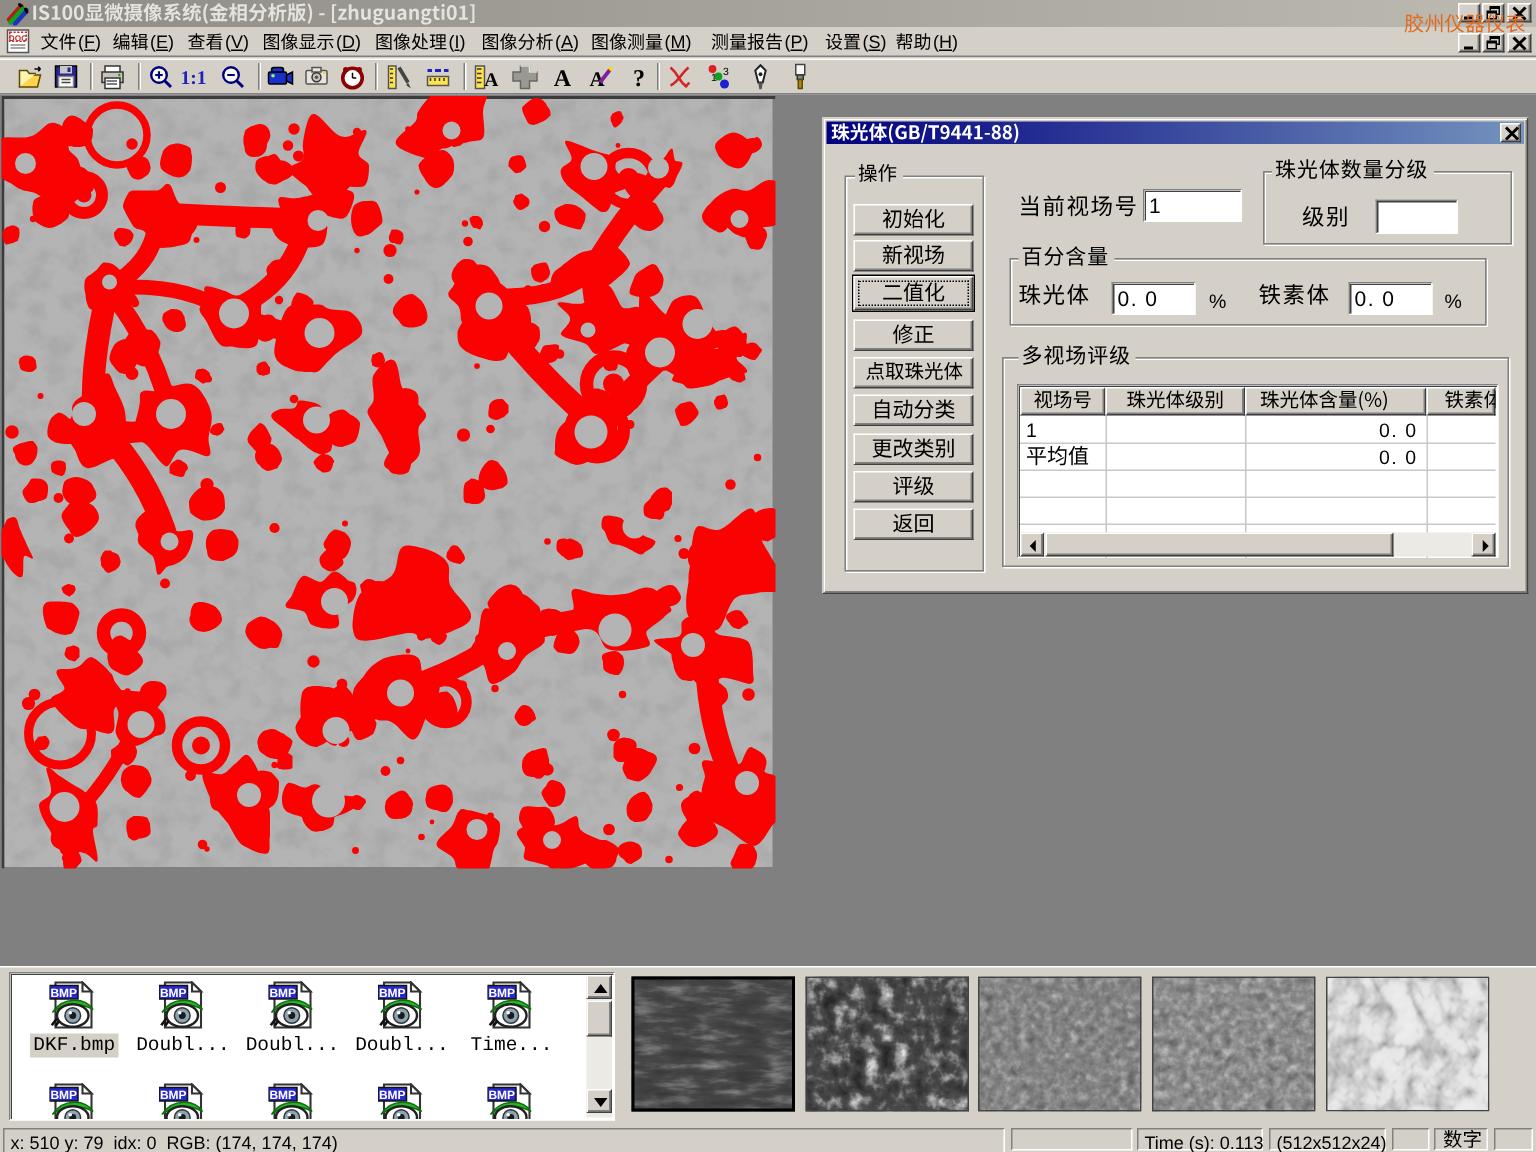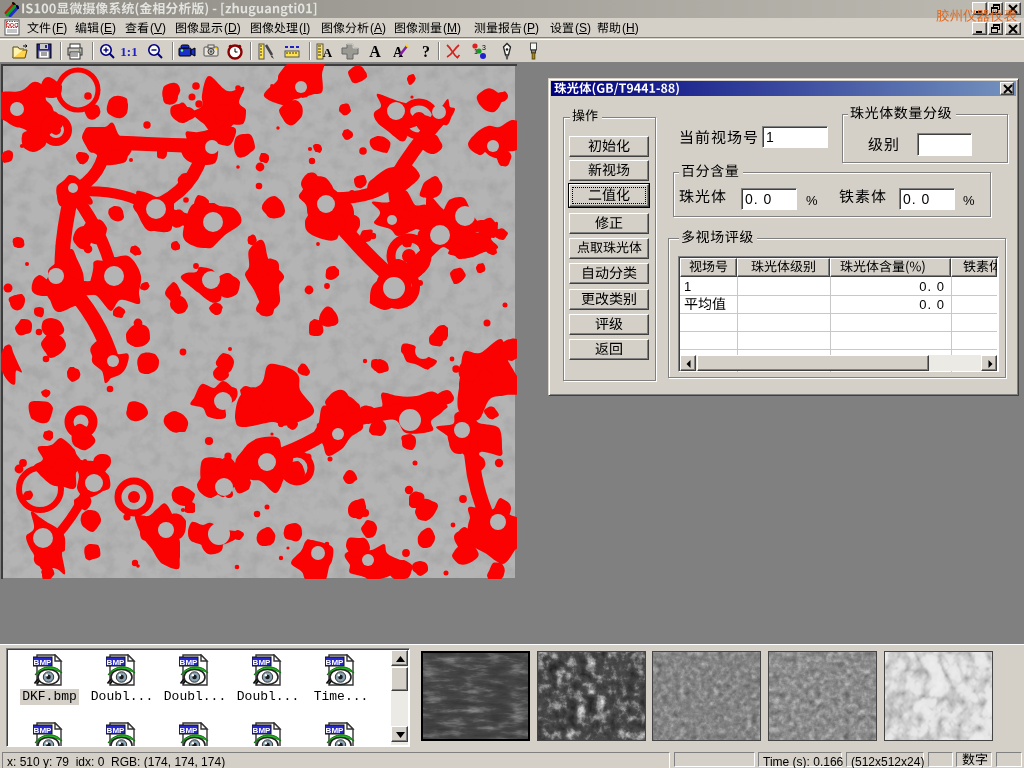--- a/index.html
+++ b/index.html
@@ -917,21 +917,21 @@
       <rect x="-15" y="-15" width="139" height="120" filter="url(#th5)"></rect>
     </g>
     <rect x="0.5" y="0.5" width="108" height="89" fill="none" stroke="#444" stroke-width="1"></rect>
   </svg>
 <div class="abs" style="left:0;top:750px;width:1024px;height:18px;background:#D4D0C8"></div>
 <div class="abs" style="left:2px;top:752px;width:668px;height:30px;border:1px solid;border-color:#808080 #FFF #FFF #808080">
     <div class="abs" style="left:4px;top:2px;font-size:12px;white-space:nowrap">x: 510 y: 79&nbsp; idx: 0&nbsp; RGB: (174, 174, 174)</div>
   </div>
 <div class="abs" style="left:674px;top:752px;width:81px;height:15px;border:1px solid;border-color:#808080 #FFF #FFF #808080"></div>
 <div class="abs" style="left:758px;top:752px;width:84px;height:15px;border:1px solid;border-color:#808080 #FFF #FFF #808080">
-    <div class="abs" style="left:4px;top:2px;font-size:12px;white-space:nowrap">Time (s): 0.166</div>
+    <div class="abs" style="left:4px;top:2px;font-size:12px;white-space:nowrap">Time (s): 0.113</div>
   </div>
 <div class="abs" style="left:846px;top:752px;width:78px;height:15px;border:1px solid;border-color:#808080 #FFF #FFF #808080">
     <div class="abs" style="left:4px;top:2px;font-size:12px;white-space:nowrap">(512x512x24)</div>
   </div>
 <div class="abs" style="left:928px;top:752px;width:25px;height:15px;border:1px solid;border-color:#808080 #FFF #FFF #808080"></div>
 <div class="abs" style="left:956px;top:752px;width:36px;height:15px;border:1px solid;border-color:#808080 #FFF #FFF #808080"></div>
 <svg style="position:absolute;left:962px;top:753px" width="27" height="17">
     <path transform="translate(0,11.2)" d="M5.8 -10.7C5.5 -10.2 5.1 -9.4 4.8 -8.9L5.4 -8.6C5.8 -9.1 6.2 -9.7 6.6 -10.3ZM1.1 -10.3C1.5 -9.8 1.8 -9 1.9 -8.6L2.7 -8.9C2.6 -9.4 2.2 -10.1 1.9 -10.6ZM5.3 -3.4C5 -2.7 4.6 -2.1 4.1 -1.6C3.6 -1.9 3.1 -2.1 2.6 -2.3C2.8 -2.7 3 -3 3.2 -3.4ZM1.4 -2C2.1 -1.7 2.8 -1.4 3.4 -1.1C2.6 -0.5 1.6 -0.1 0.5 0.2C0.7 0.4 0.9 0.7 1 0.9C2.2 0.6 3.3 0.1 4.2 -0.7C4.7 -0.4 5.1 -0.1 5.4 0.1L6 -0.6C5.7 -0.8 5.3 -1 4.9 -1.2C5.6 -2 6.1 -2.9 6.4 -4L5.9 -4.2L5.7 -4.2H3.6L3.9 -4.9L3 -5C2.9 -4.8 2.8 -4.5 2.7 -4.2H0.9V-3.4H2.3C2 -2.9 1.7 -2.4 1.4 -2ZM3.3 -10.9V-8.5H0.7V-7.7H3C2.4 -6.9 1.4 -6 0.5 -5.7C0.7 -5.5 0.9 -5.1 1 -4.9C1.8 -5.3 2.7 -6.1 3.3 -6.8V-5.3H4.3V-7C4.9 -6.6 5.7 -6 6 -5.7L6.5 -6.4C6.2 -6.6 5.1 -7.3 4.4 -7.7H6.9V-8.5H4.3V-10.9ZM8.2 -10.8C7.9 -8.5 7.3 -6.3 6.3 -5C6.5 -4.8 6.8 -4.5 7 -4.4C7.3 -4.9 7.6 -5.4 7.9 -6.1C8.2 -4.8 8.5 -3.6 9 -2.6C8.3 -1.4 7.3 -0.4 5.9 0.3C6 0.5 6.3 0.9 6.4 1.1C7.7 0.4 8.7 -0.5 9.5 -1.7C10.2 -0.6 11 0.3 12 0.9C12.1 0.7 12.4 0.3 12.6 0.2C11.5 -0.4 10.7 -1.4 10 -2.6C10.7 -3.9 11.2 -5.5 11.4 -7.5H12.3V-8.4H8.6C8.8 -9.1 9 -9.9 9.1 -10.7ZM10.5 -7.5C10.3 -6 10 -4.7 9.5 -3.6C9 -4.8 8.7 -6.1 8.4 -7.5Z M19 -4.7V-3.9H13.9V-3H19V-0.2C19 0 18.9 0.1 18.7 0.1C18.4 0.1 17.6 0.1 16.7 0.1C16.9 0.3 17.1 0.8 17.1 1C18.3 1 18.9 1 19.4 0.9C19.9 0.7 20 0.4 20 -0.2V-3H25.1V-3.9H20V-4.4C21.2 -5 22.3 -5.9 23.1 -6.7L22.5 -7.2L22.2 -7.2H16V-6.2H21.3C20.6 -5.7 19.7 -5.1 19 -4.7ZM18.5 -10.7C18.8 -10.4 19 -9.9 19.2 -9.6H14V-6.9H15V-8.6H24V-6.9H25V-9.6H20.3C20.1 -10 19.8 -10.6 19.5 -11Z" fill="#000"></path>
   </svg>
 <div class="abs" style="left:996px;top:752px;width:26px;height:15px;border:1px solid;border-color:#808080 #FFF #FFF #808080"></div>

